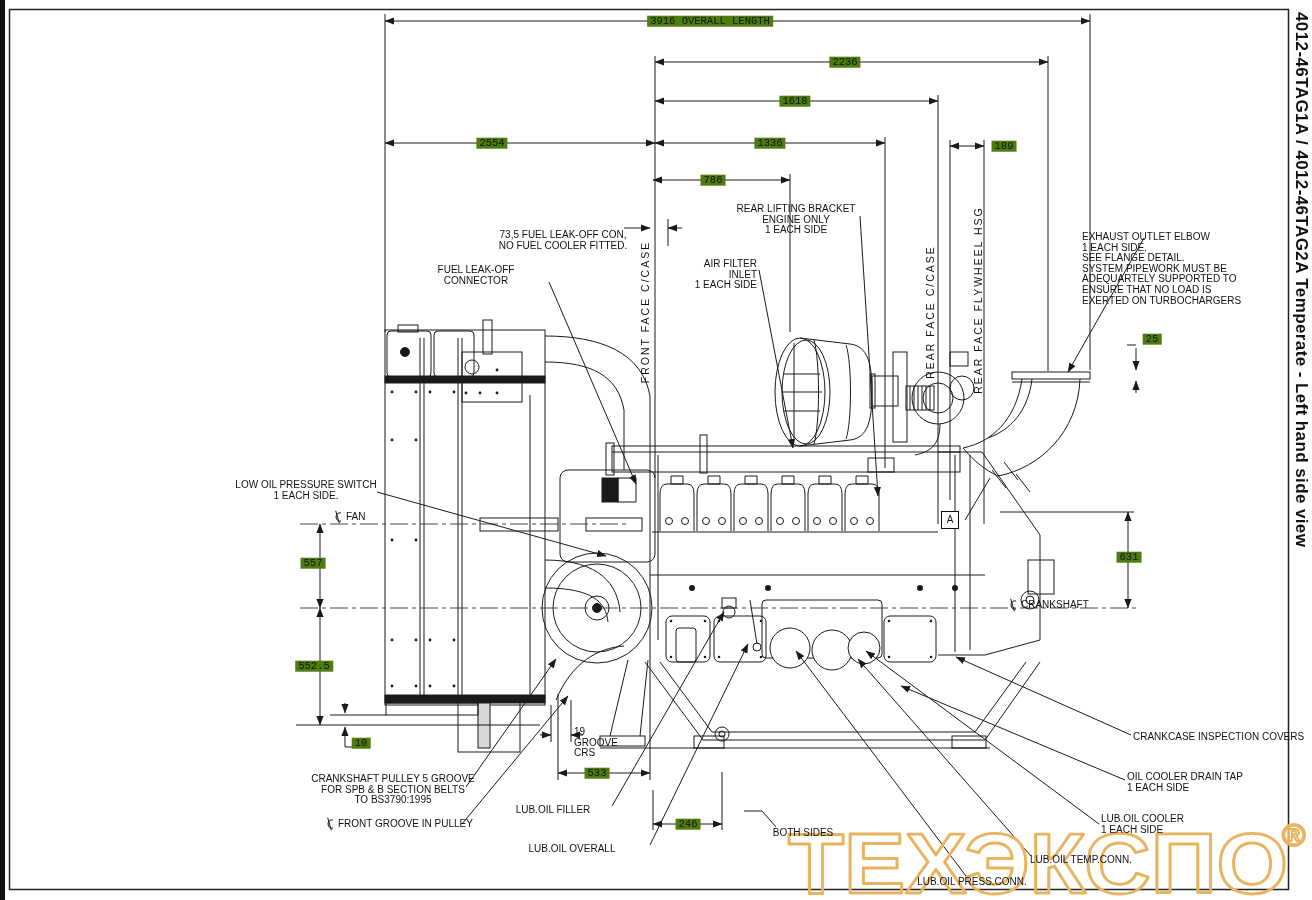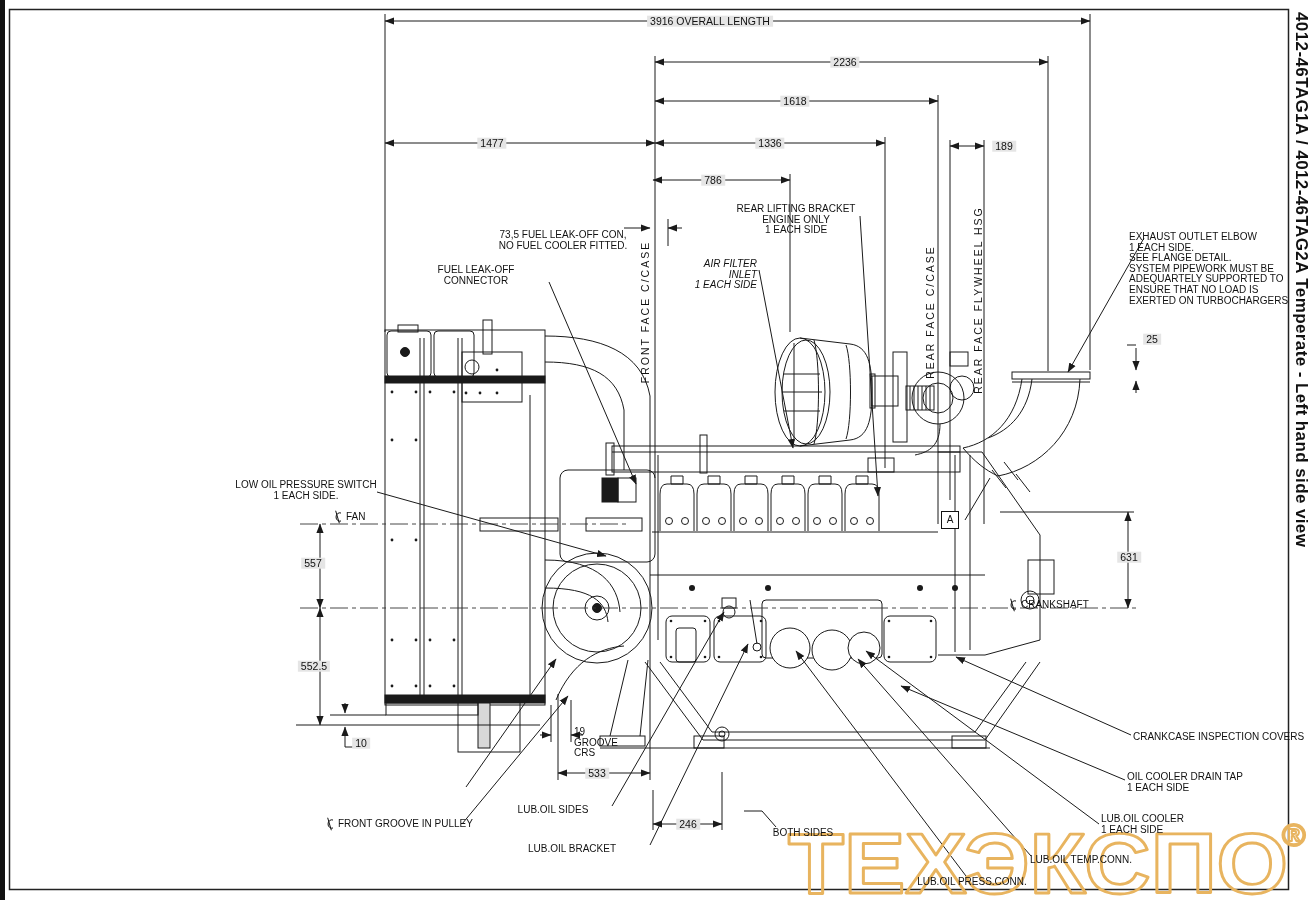--- a/index.html
+++ b/index.html
@@ -1,24 +1,24 @@
 <!DOCTYPE html>
 <html><head>
 <meta charset="utf-8">
 <style>
   html,body{margin:0;padding:0;background:#fff;}
   #page{position:relative;width:1312px;height:900px;background:#fff;overflow:hidden;
         font-family:"Liberation Sans",sans-serif;color:#111;}
   #draw{position:absolute;left:0;top:0;}
   .lbl{position:absolute;font:10px/10.6px "Liberation Sans",sans-serif;color:#111;white-space:pre-line;}
   .ctr{transform:translate(-50%,-50%);text-align:center;}
-  .rgt{transform:translate(-100%,-50%);text-align:right;font-style:italic;}
+  .rgt{transform:translate(-100%,-50%);text-align:right;}
   .mid{transform:translate(0,-50%);justify-content:center;}
   .tl{transform:none;text-align:left;}
-  .dim{background:#e5e5e5;padding:0 3px;white-space:nowrap;font-size:10.5px;}
+  .dim{background:#4d7c0f;padding:0 3px;white-space:nowrap;font-size:10.5px;font-family:Liberation Mono, monospace;}
   .vert{transform:translate(-50%,-50%) rotate(-90deg);white-space:nowrap;letter-spacing:2px;font-size:10.5px;}
   .cl-row{display:flex;align-items:center;gap:4px;white-space:nowrap;}
   .clsym{flex:0 0 auto;}
   #title-strip{position:absolute;left:1311px;top:12px;transform:rotate(90deg);transform-origin:0 0;
         font:bold 17px "Liberation Sans",sans-serif;white-space:nowrap;letter-spacing:.4px;}
   #detail-a{position:absolute;left:941px;top:511px;width:16px;height:16px;border:1px solid #111;
         background:#fff;font:10px/16px "Liberation Sans",sans-serif;text-align:center;}
 </style>
 </head>
 <body>
@@ -270,21 +270,21 @@
 
   <g>
     <text x="788" y="893" textLength="500" lengthAdjust="spacingAndGlyphs" font-family="Liberation Sans, sans-serif" font-weight="bold" font-size="86" fill="none" stroke-width="2.8" stroke-linejoin="round" stroke="#E8B45F">ТЕХЭКСПО</text>
     <text x="1282" y="846" font-family="Liberation Sans, sans-serif" font-weight="bold" font-size="32" fill="none" stroke-width="2" stroke-linejoin="round" stroke="#E8B45F">®</text>
   </g>
 </svg>
 
 <div class="lbl dim ctr" style="left:710px;top:21px">3916 OVERALL LENGTH</div>
 <div class="lbl dim ctr" style="left:845px;top:62px">2236</div>
 <div class="lbl dim ctr" style="left:795px;top:101px">1618</div>
-<div class="lbl dim ctr" style="left:492px;top:143px">1477</div>
+<div class="lbl dim ctr" style="left:492px;top:143px">2554</div>
 <div class="lbl dim ctr" style="left:770px;top:143px">1336</div>
 <div class="lbl dim ctr" style="left:1004px;top:146px">189</div>
 <div class="lbl dim ctr" style="left:713px;top:180px">786</div>
 <div class="lbl dim ctr" style="left:1152px;top:339px">25</div>
 <div class="lbl dim ctr" style="left:313px;top:563px">557</div>
 <div class="lbl dim ctr" style="left:1129px;top:557px">631</div>
 <div class="lbl dim ctr" style="left:314px;top:666px">552.5</div>
 <div class="lbl dim ctr" style="left:361px;top:743px">10</div>
 <div class="lbl dim ctr" style="left:597px;top:773px">533</div>
 <div class="lbl dim ctr" style="left:688px;top:824px">246</div>
@@ -295,31 +295,34 @@
 <div class="lbl ctr" style="left:563px;top:241px">73,5  FUEL LEAK-OFF CON,
 NO FUEL COOLER FITTED.</div>
 <div class="lbl ctr" style="left:476px;top:276px">FUEL LEAK-OFF
 CONNECTOR</div>
 <div class="lbl rgt" style="left:757px;top:275px">AIR FILTER
 INLET
 1 EACH SIDE</div>
 <div class="lbl ctr" style="left:796px;top:220px">REAR LIFTING BRACKET
 ENGINE ONLY
 1 EACH SIDE</div>
-<div class="lbl tl" style="left:1129px;top:232px">EXHAUST OUTLET ELBOW
+<div class="lbl tl" style="left:1082px;top:232px">EXHAUST OUTLET ELBOW
 1 EACH SIDE.
 SEE FLANGE DETAIL.
 SYSTEM PIPEWORK MUST BE
 ADEQUARTELY SUPPORTED TO
 ENSURE THAT NO LOAD IS
 EXERTED ON TURBOCHARGERS</div>
 <div class="lbl ctr" style="left:306px;top:491px">LOW OIL PRESSURE SWITCH
 1 EACH SIDE.</div>
-<div class="lbl ctr" style="left:553px;top:810px">LUB.OIL SIDES</div>
-<div class="lbl ctr" style="left:572px;top:849px">LUB.OIL BRACKET</div>
+<div class="lbl ctr" style="left:393px;top:790px">CRANKSHAFT PULLEY 5 GROOVE
+FOR SPB  &amp; B SECTION BELTS
+TO BS3790:1995</div>
+<div class="lbl ctr" style="left:553px;top:810px">LUB.OIL FILLER</div>
+<div class="lbl ctr" style="left:572px;top:849px">LUB.OIL OVERALL</div>
 <div class="lbl ctr" style="left:803px;top:833px">BOTH SIDES</div>
 <div class="lbl ctr" style="left:972px;top:882px">LUB.OIL PRESS.CONN.</div>
 <div class="lbl ctr" style="left:1081px;top:860px">LUB.OIL TEMP.CONN.</div>
 <div class="lbl tl" style="left:1101px;top:814px">LUB.OIL COOLER
 1 EACH SIDE</div>
 <div class="lbl tl" style="left:1127px;top:772px">OIL COOLER DRAIN TAP
 1 EACH SIDE</div>
 <div class="lbl mid" style="left:1133px;top:737px">CRANKCASE INSPECTION COVERS</div>
 
 <div class="lbl cl-row mid" style="left:333px;top:517px">

